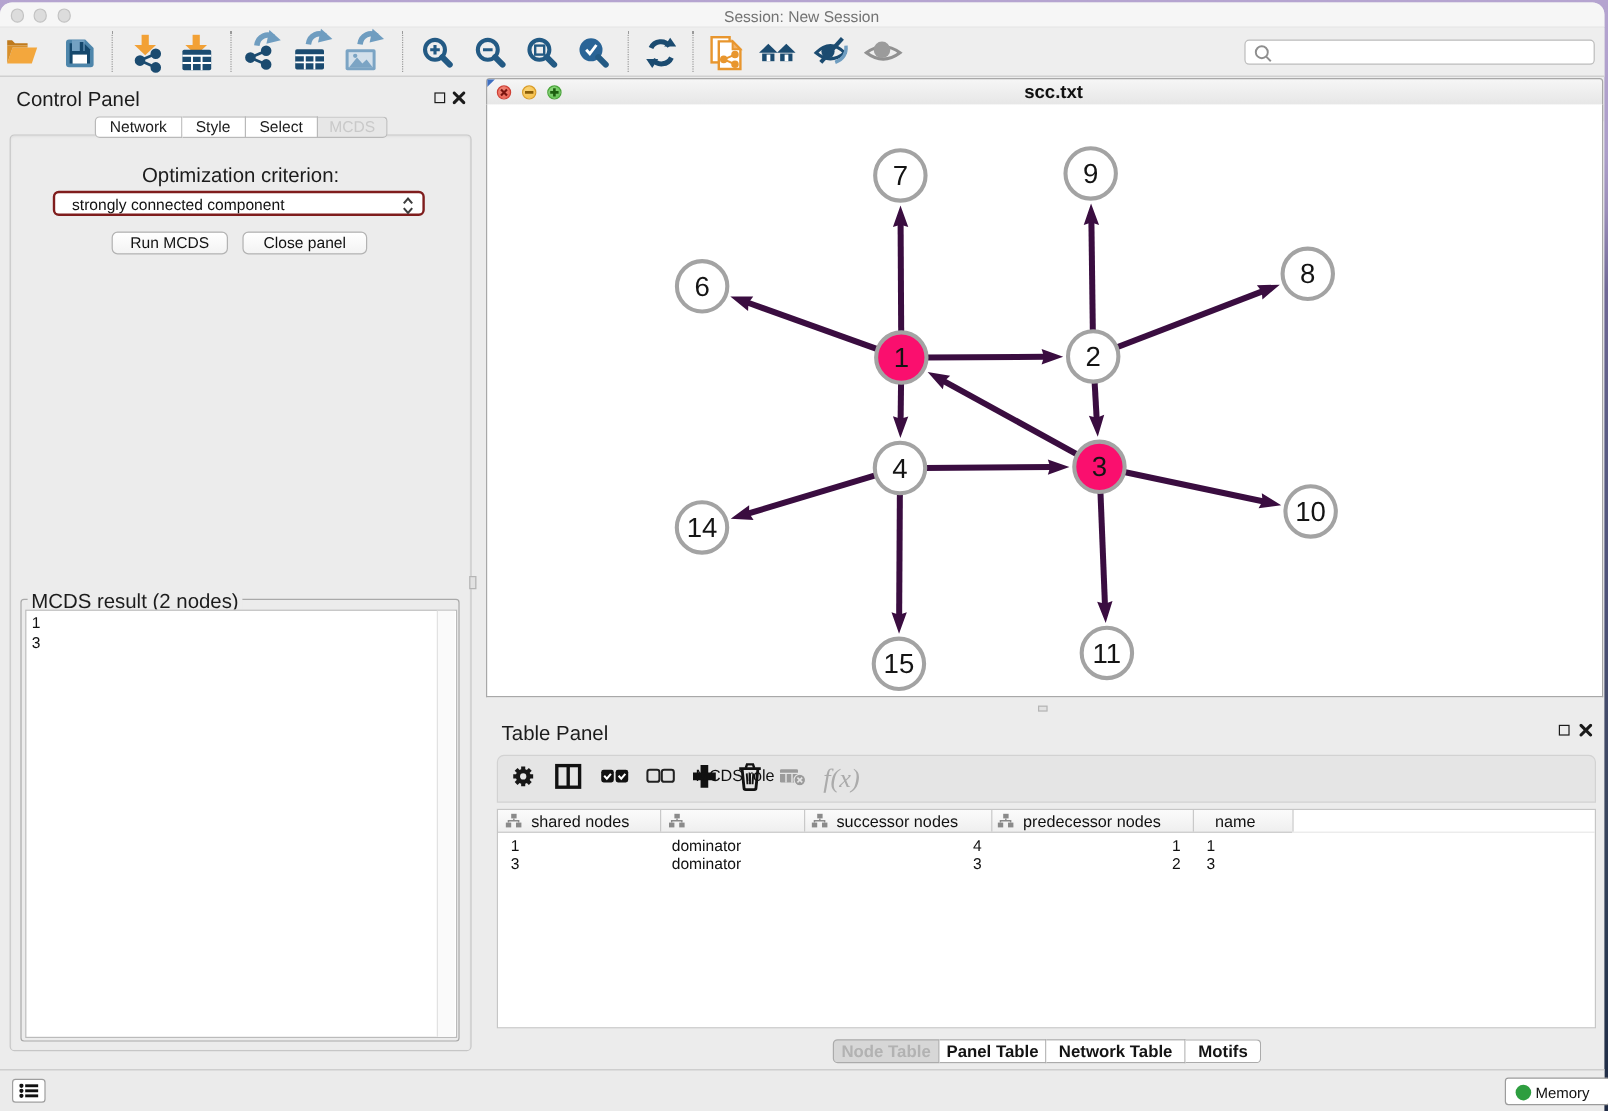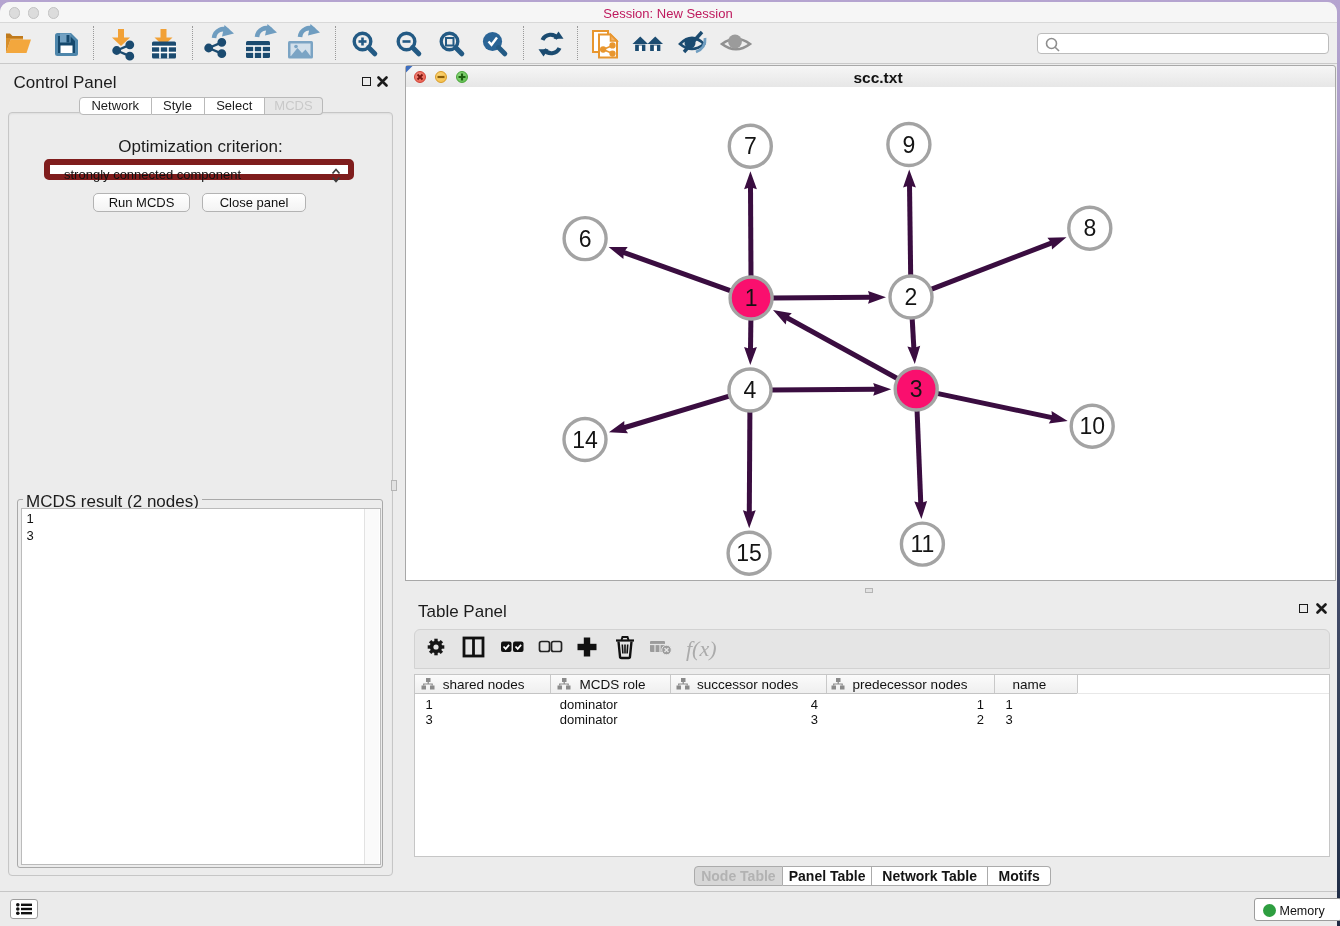--- a/index.html
+++ b/index.html
@@ -25,21 +25,21 @@
   font-weight:bold; color:#141414; text-align:center; line-height:18px; }
 .cline { position:absolute; width:1px; background:#c9c9c9; }
 </style></head>
 <body>
 <div id="win"></div>
 <div id="titlebar">
   <div class="tl" style="left:8.5px"></div>
   <div class="tl" style="left:27.7px"></div>
   <div class="tl" style="left:47.9px"></div>
 </div>
-<div class="abs" style="left:0;top:6px;width:1336px;text-align:center;font-size:13px;color:#be185d;">Session: New Session</div>
+<div class="abs" style="left:0;top:6px;width:1336px;text-align:center;font-size:13px;color:#737373;">Session: New Session</div>
 <div id="toolbar">
     <div class="vsep" style="left:93px"></div>
     <div class="vsep" style="left:192px"></div>
     <div class="vsep" style="left:335px"></div>
     <div class="vsep" style="left:523px"></div>
     <div class="vsep" style="left:576.5px"></div>
   </div>
 <svg class="abs" style="left:0;top:22px" width="780" height="42" viewBox="0 22 780 42">
 <path d="M6 38 L6 33.5 L10 33.5 L12.5 36 L23 36 L23 38 Z" fill="#bf7a1d"></path>
 <path d="M6 53 L10.5 39.5 L31 39.5 L26.5 53 Z" fill="#f3a73d"></path>
@@ -150,21 +150,21 @@
 <div class="abs" style="left:361.5px;top:77px;width:9px;height:9px;border:1.6px solid #1b1b1b"></div>
 <svg class="abs" style="left:377px;top:75.5px" width="11" height="11">
     <path d="M1.5 1.5 L9.5 9.5 M9.5 1.5 L1.5 9.5" stroke="#1b1b1b" stroke-width="2.6" stroke-linecap="round"></path>
   </svg>
 <div class="abs" style="left:8px;top:112px;width:385px;height:764px;border:1px solid #c6c6c6;border-radius:4px;background:#ececec;box-shadow:inset 0 1px 2px rgba(0,0,0,0.06);"></div>
 <div class="tab" style="left:79px;top:97px;width:72.5px;border-radius:4px 0 0 4px;">Network</div>
 <div class="tab" style="left:151.5px;top:97px;width:53px;border-left:none;">Style</div>
 <div class="tab" style="left:204.5px;top:97px;width:60.5px;border-left:none;">Select</div>
 <div class="tab" style="left:265px;top:97px;width:58px;border-left:none;border-radius:0 4px 4px 0;background:#e7e7e7;color:#c9c9c9;">MCDS</div>
 <div class="ptitle" style="left:0;top:136.5px;width:401px;text-align:center;">Optimization criterion:</div>
-<div class="abs" style="left:44px;top:159px;width:310px;height:21px;background:#fff;border:6px solid #7f1d1d;border-radius:5px;">
+<div class="abs" style="left:44px;top:159px;width:310px;height:21px;background:#fff;border:2px solid #7f1d1d;border-radius:5px;">
   <div class="abs" style="left:14px;top:2px;font-size:13px;color:#111;">strongly connected component</div>
   <svg width="10" height="15" style="position:absolute;right:7px;top:3px">
     <path d="M1.5 5.5 L5 1.5 L8.5 5.5 M1.5 9.5 L5 13.5 L8.5 9.5" stroke="#3c3c3c" stroke-width="1.7" fill="none"></path>
     </svg>
 </div>
 <div class="btn" style="left:93px;top:192.5px;width:97px;">Run MCDS</div>
 <div class="btn" style="left:202px;top:192.5px;width:104px;">Close panel</div>
 <div class="abs" style="left:17px;top:499px;width:366px;height:369px;border:1px solid #a9a9a9;border-radius:3px;"></div>
 <div class="ptitle" style="left:23px;top:492px;background:#ececec;padding:0 3px;">MCDS result (2 nodes)</div>
 <div class="abs" style="left:20.5px;top:508px;width:360px;height:357px;background:#fff;border:1px solid #bbb;">
@@ -317,21 +317,21 @@
     <rect x="9" y="7.5" width="4.5" height="4" fill="#8a8a8a"></rect>
     <path d="M7.2 4 V6 M2.7 7.5 V6 H11.2 V7.5" stroke="#8a8a8a" stroke-width="1.2" fill="none"></path>
   </svg>
 <svg class="abs" style="left:831px;top:678px" width="14" height="12">
     <rect x="5" y="0" width="4.5" height="4" fill="#8a8a8a"></rect>
     <rect x="0.5" y="7.5" width="4.5" height="4" fill="#8a8a8a"></rect>
     <rect x="9" y="7.5" width="4.5" height="4" fill="#8a8a8a"></rect>
     <path d="M7.2 4 V6 M2.7 7.5 V6 H11.2 V7.5" stroke="#8a8a8a" stroke-width="1.2" fill="none"></path>
   </svg>
 <div class="thead" style="left:423.6px;top:677px;width:120px;">shared nodes</div>
-<div class="thead" style="left:552.5px;top:677px;width:120px;">MCDS role</div>
+<div class="thead" style="left:552.5px;top:639px;width:120px;">MCDS role</div>
 <div class="thead" style="left:687.7px;top:677px;width:120px;">successor nodes</div>
 <div class="thead" style="left:835px;top:677px;width:150px;">predecessor nodes</div>
 <div class="thead" style="left:969.4px;top:677px;width:120px;">name</div>
 <div class="cline" style="left:550.3px;top:675px;height:18px;"></div>
 <div class="cline" style="left:669.8px;top:675px;height:18px;"></div>
 <div class="cline" style="left:826.4px;top:675px;height:18px;"></div>
 <div class="cline" style="left:994.4px;top:675px;height:18px;"></div>
 <div class="cline" style="left:1076.9px;top:675px;height:18px;"></div>
 <div class="trow" style="left:425.6px;top:696.5px;">1</div>
 <div class="trow" style="left:559.8px;top:696.5px;">dominator</div>

